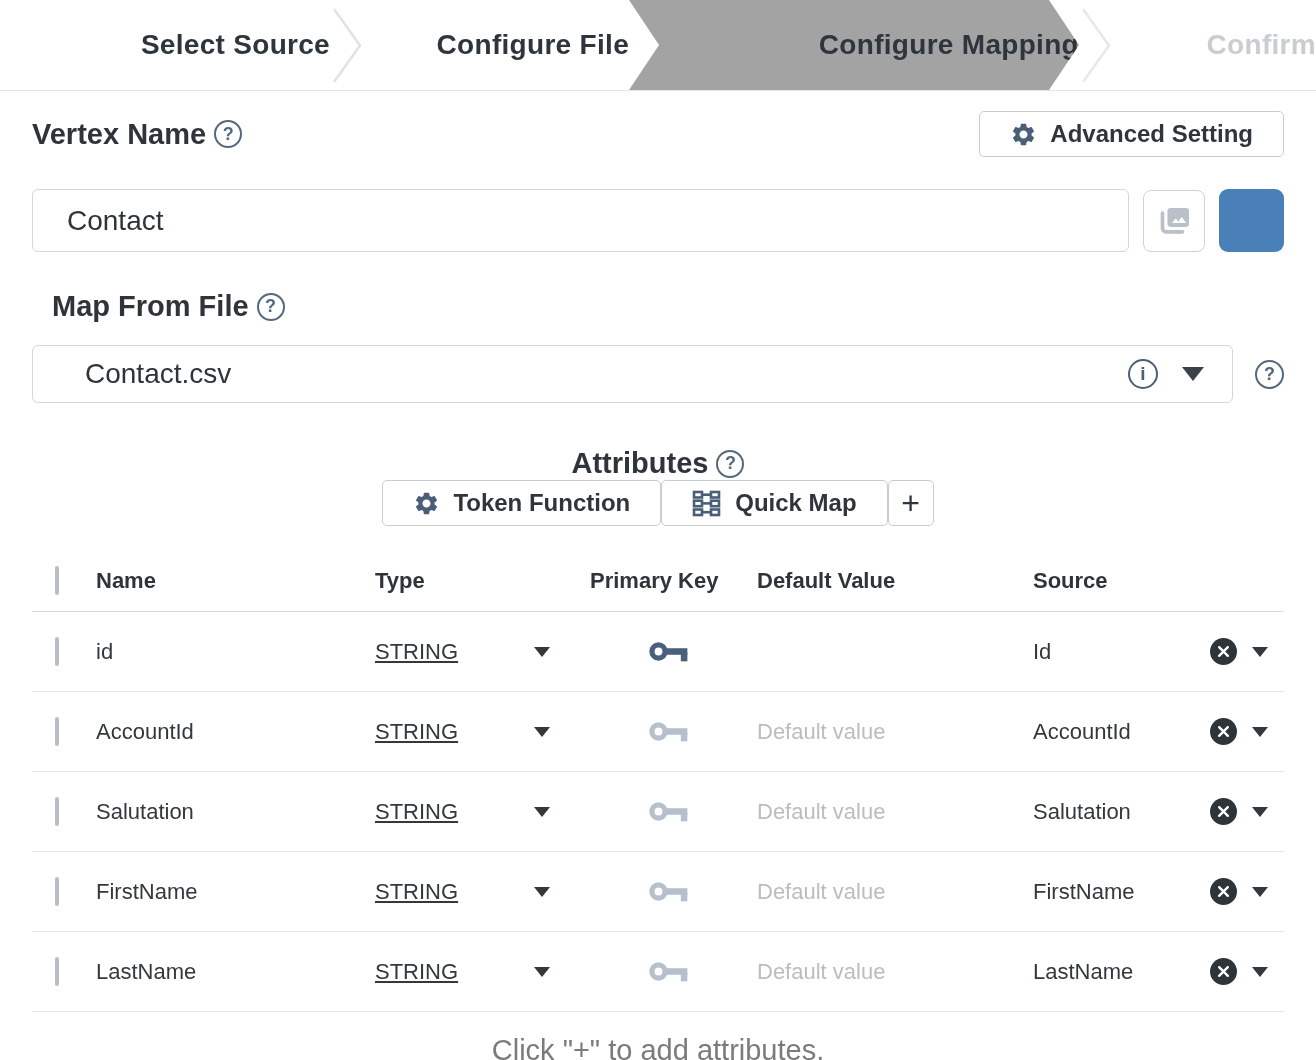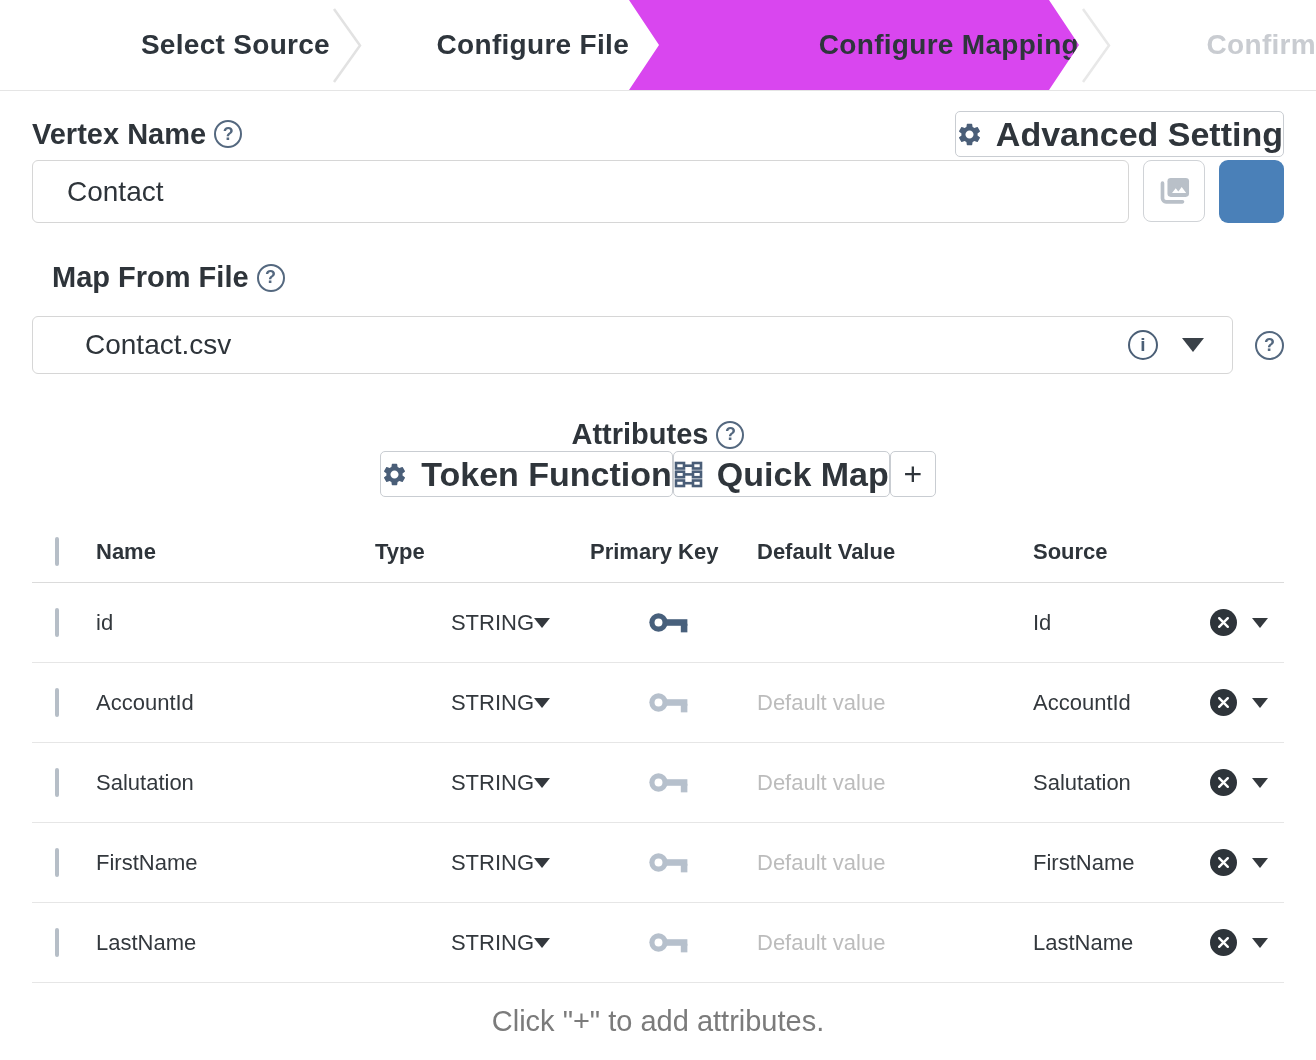--- a/index.html
+++ b/index.html
@@ -10,46 +10,46 @@
     background:#ffffff; color:#2e343a;
     overflow:hidden;
   }
 
   
   .stepper { display:flex; height:91px; border-bottom:1px solid #e5e5e5; align-items:stretch; background:#fff; }
   .step { display:flex; align-items:center; justify-content:flex-end; font-size:28px; font-weight:600; color:#2e353c; letter-spacing:.3px;padding-left:47px; }
   .step.s1 { width:330px; }
   .step.s2 { width:265px; }
   .step.active {
-    width:450px; background:#d946ef; font-weight:700;
+    width:450px; background:#a3a3a3; font-weight:700;
     clip-path:polygon(0 0, calc(100% - 30px) 0, 100% 50%, calc(100% - 30px) 100%, 0 100%, 30px 50%);
   }
   .step.upcoming { flex:1; color:#c9ccd1; }
   .sep { align-self:center; flex:0 0 auto; }
 
   
   .content { padding:0 32px; }
   .row-between { display:flex; justify-content:space-between; align-items:center; }
   .section-label { font-size:29px; font-weight:700; color:#2e343a; display:flex; align-items:center; gap:8px; }
   .help-circle {
     width:28px; height:28px; border:2px solid #54687f; border-radius:50%;
     display:flex; align-items:center; justify-content:center;
     font-size:18px; font-weight:700; color:#54687f; flex:0 0 auto;
   }
 
   .btn {
     display:inline-flex; align-items:center; gap:13px;
     border:1px solid #c9cdd2; border-radius:5px; background:#fff;
-    font-size:34px; font-weight:600; color:#2f353b; padding:0 0; height:46px;
+    font-size:24px; font-weight:600; color:#2f353b; padding:0 30px; height:46px;
     font-family:inherit; cursor:pointer;justify-content:flex-end;
   }
   .btn.square { width:46px; justify-content:center; padding:0; font-size:32px; font-weight:400; }
 
   .vertex-label-row { margin-top:20px; }
-  .vertex-input-row { margin-top:3px; display:flex; align-items:flex-start; gap:14px; }
+  .vertex-input-row { margin-top:32px; display:flex; align-items:center; gap:14px; }
   .text-input {
     border:1px solid #d6d6d6; border-radius:6px; height:63px;
     display:flex; align-items:center; padding:0 34px; font-size:28px; color:#2e343a; flex:1;
   }
   .icon-btn {
     width:62px; height:62px; border:1px solid #d0d3d7; border-radius:8px;
     display:flex; align-items:center; justify-content:center; background:#fff; cursor:pointer; flex:0 0 auto;
   }
   .color-btn { width:65px; height:63px; border-radius:9px; border:none; cursor:pointer; flex:0 0 auto; }
 
@@ -71,21 +71,21 @@
 
   .attributes-row { margin-top:44px;flex-direction:column; }
   .attr-actions { display:flex; align-items:center; }
 
   
   .table { margin-top:24px; }
   .thead, .trow { display:grid; grid-template-columns:64px 279px 215px 167px 276px 1fr; align-items:center; }
   .thead { height:62px; border-bottom:1px solid #dbdbdb; font-weight:700; font-size:22px; color:#2e343a; }
   .trow { height:80px; border-bottom:1px solid #e6e6e6; font-size:22px; color:#33383d; }
   .checkbox { width:27px; height:27px; border:2px solid #b6bec7; border-radius:6px; margin-left:23px; background:#fff; cursor:pointer; }
-  .type-cell { display:flex; align-items:center; justify-content:flex-end; padding-right:40px; cursor:pointer; }
+  .type-cell { display:flex; align-items:center; justify-content:space-between; padding-right:40px; cursor:pointer;text-decoration:underline; }
   .key-cell { padding-left:58px; }
   .key-btn { background:none; border:none; padding:0; cursor:pointer; display:flex; }
   .key-btn svg { fill:#b6c0cc; }
   .key-btn.pk-active svg { fill:#48607c; }
   .default-cell { color:#bcbcbc; cursor:text; }
   .source-cell { display:flex; align-items:center; padding-right:16px; }
   .source-val { flex:1; }
   .x-circle {
     width:27px; height:27px; border-radius:50%; background:#2e343a;
     display:flex; align-items:center; justify-content:center; margin-right:15px; cursor:pointer; flex:0 0 auto;

